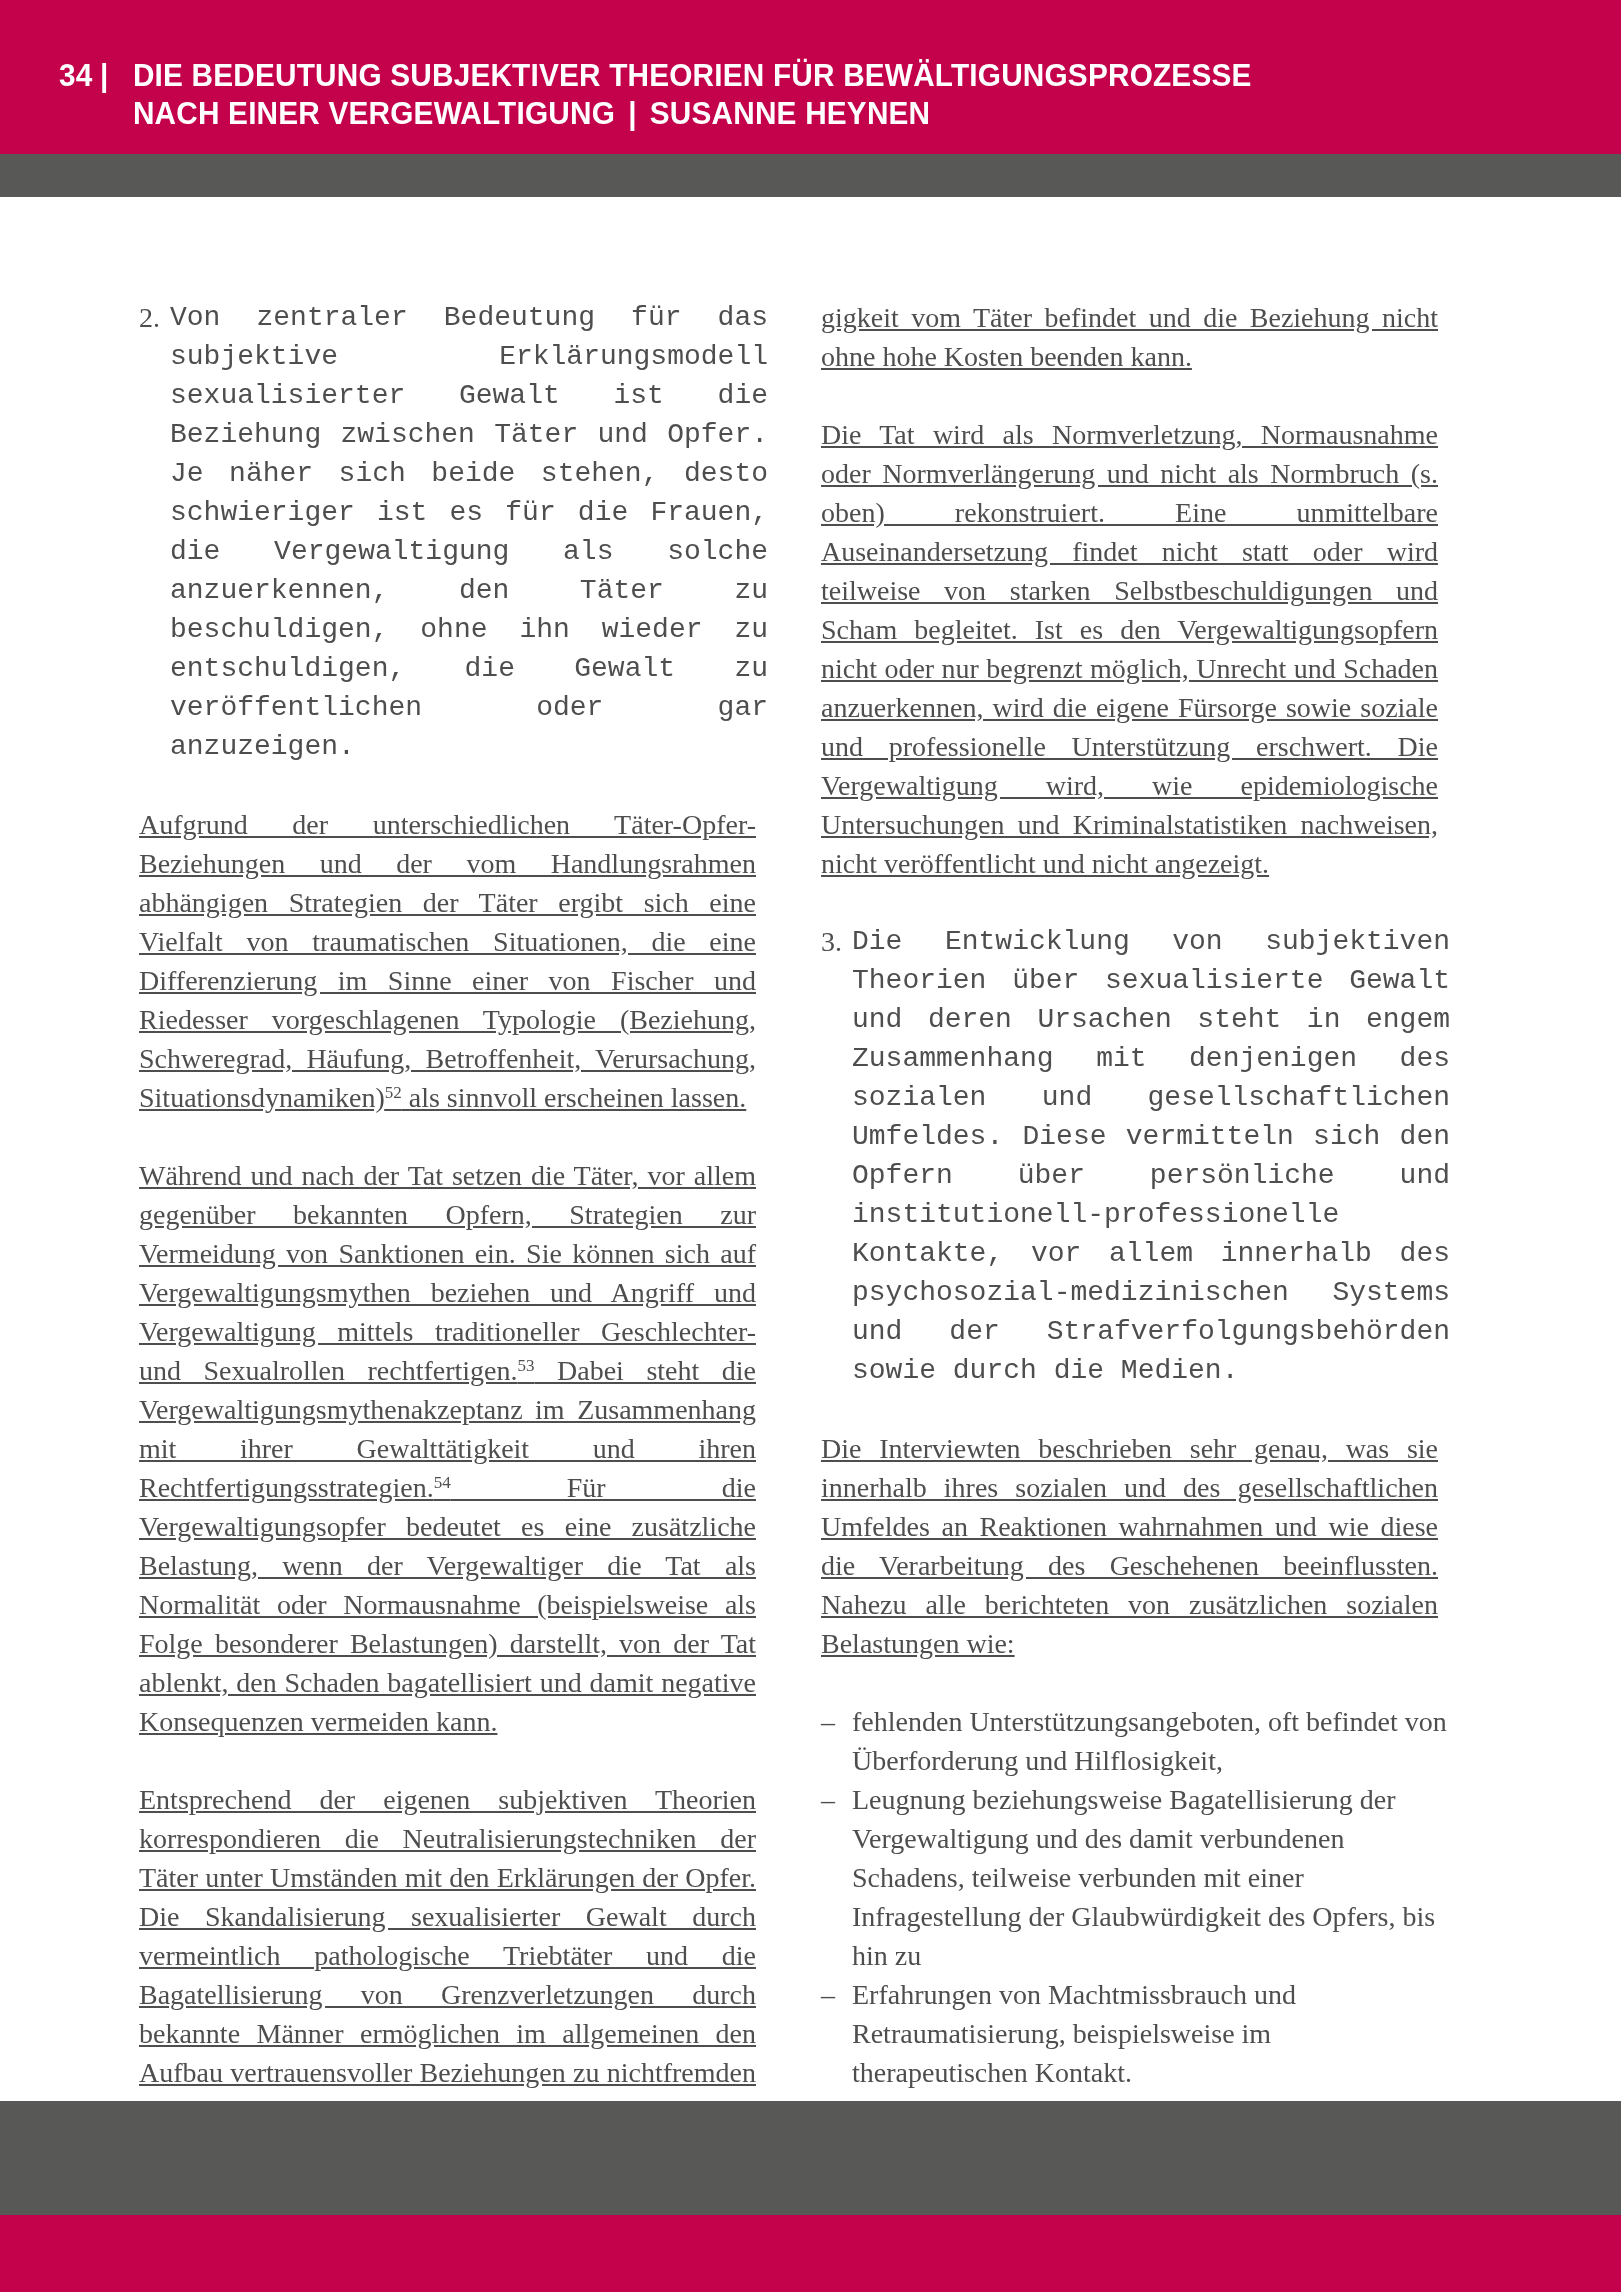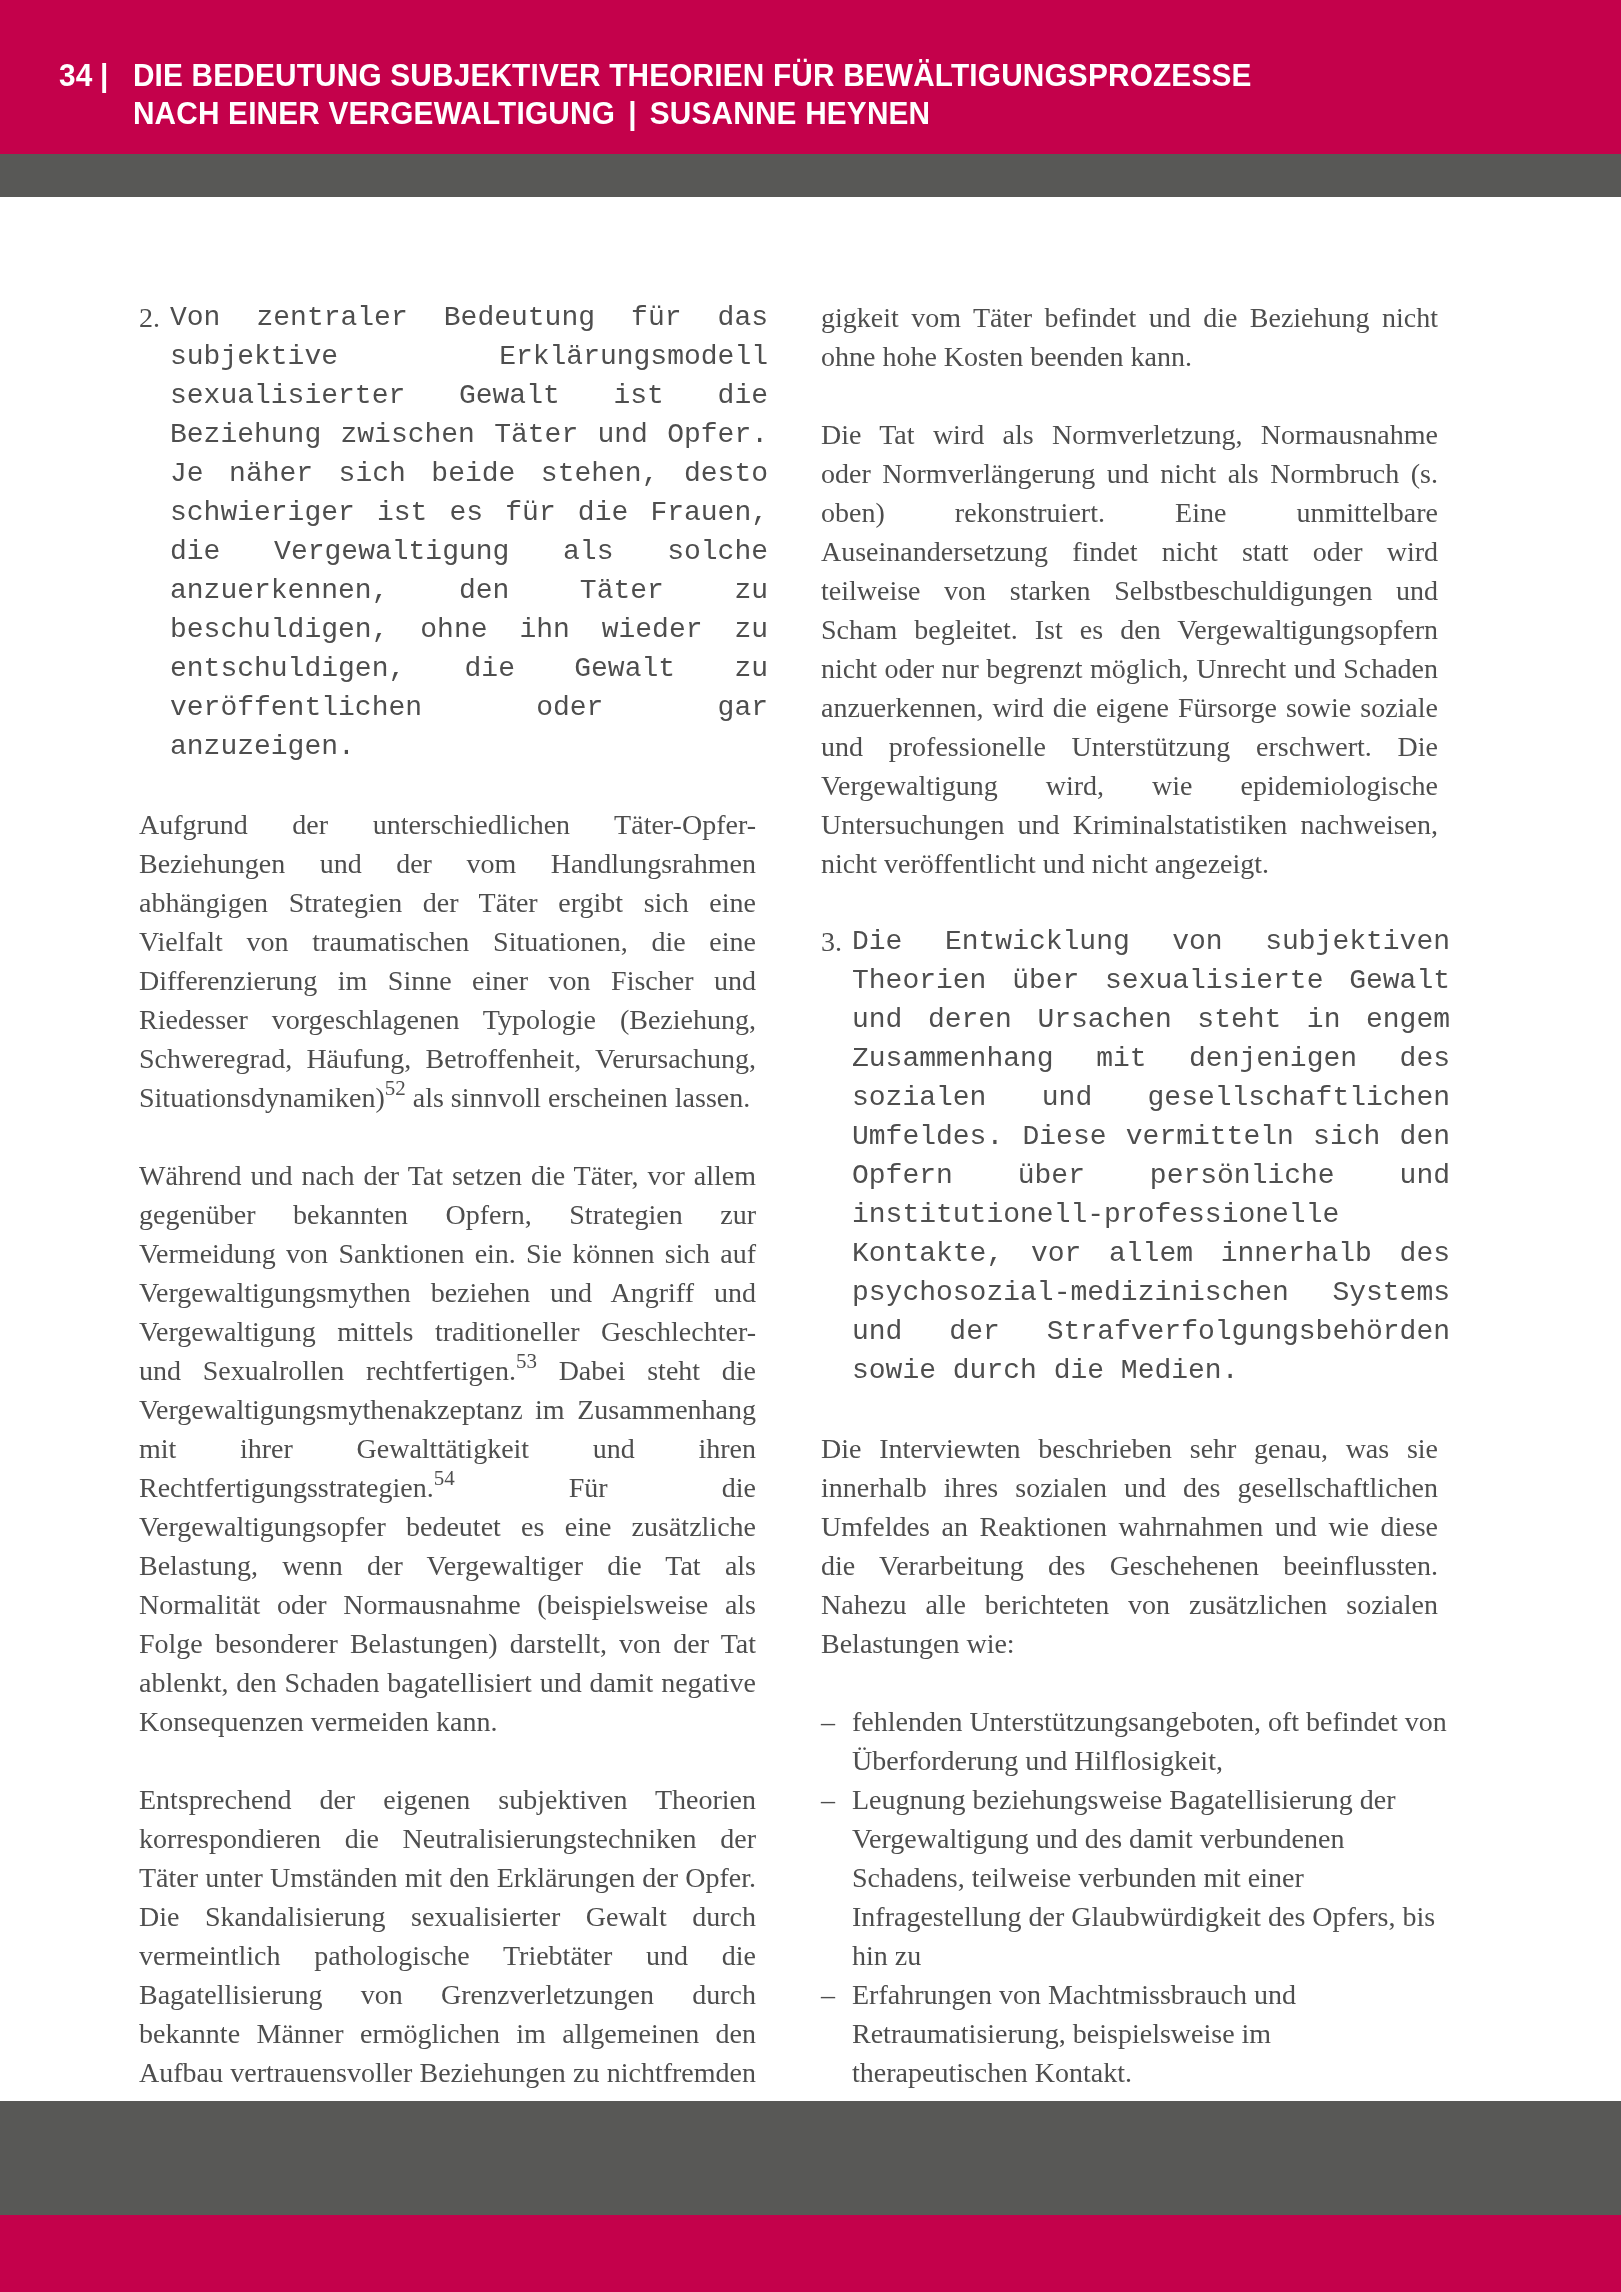--- a/index.html
+++ b/index.html
@@ -24,33 +24,33 @@
   .hdr-pg .sep { margin-left: 7.8px; }
   .hdr-sep { margin: 0 13.7px; }
 
   .col {
     position: absolute; top: 298px; width: 629px;
     color: #4e4e4e; font-size: 28px; line-height: 39px;
     text-align: justify; hyphens: manual;
   }
   .col.left { left: 139px; }
   .col.right { left: 821px; }
-  .col p { margin: 0 12px 39px 0; }
+  .col p { margin: 0 12px 39px 0; text-decoration: underline; }
   .col p.last { margin-bottom: 0; }
 
   .num-item { display: flex; margin: 0 0 39px 0; }
   .num-item .num { width: 31px; flex: none; text-align: left; }
   .num-item .body { flex: 1; text-align: justify; font-family: Liberation Mono, monospace; }
 
   .dash-list { margin: 0 0 39px 0; padding: 0; list-style: none; }
   .dash-list li { display: flex; text-align: left; }
   .dash-list .dash { width: 31px; flex: none; }
   .dash-list .txt { flex: 1; }
 
-  sup { font-size: 21px; line-height: 0; vertical-align: 0.55em; }
+  sup { font-size: 17px; line-height: 0; vertical-align: 0.55em; }
 </style>
 </head>
 <body>
 
 <div class="hdr-band"></div>
 <div class="hdr-gray"></div>
 
 <div class="hdr-text">
   <div class="hdr-line">
     <span class="hdr-pg">

